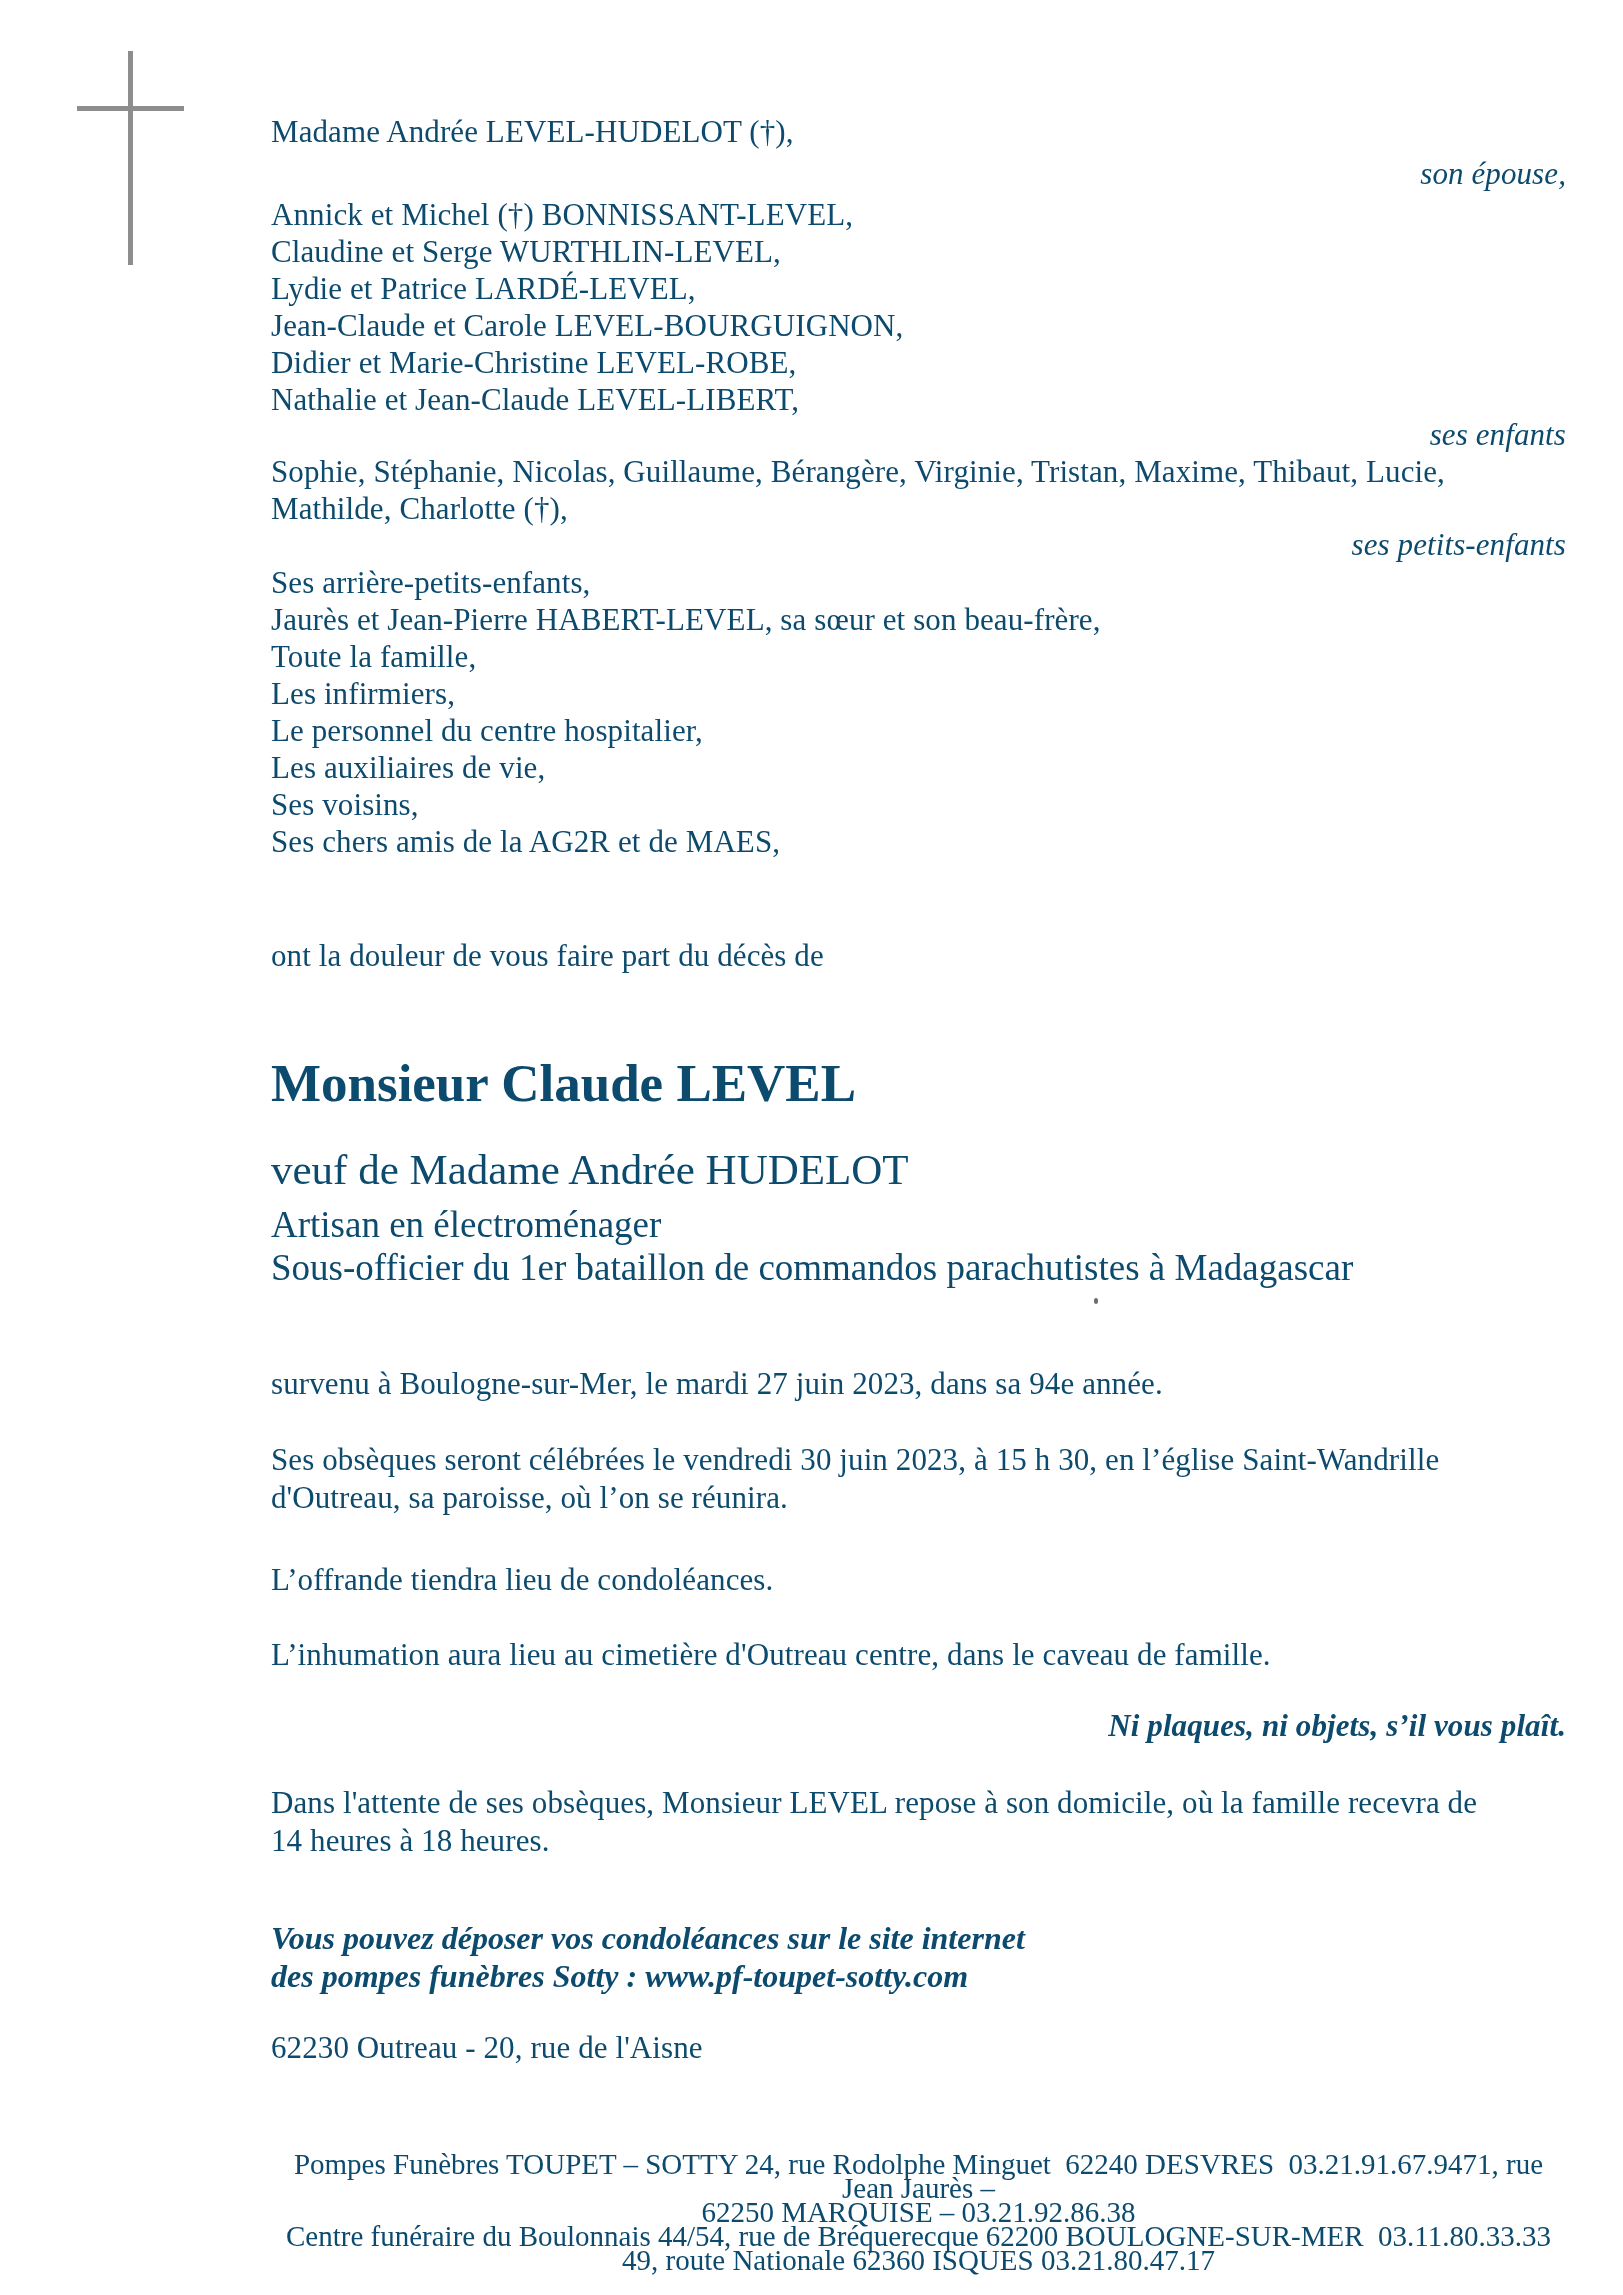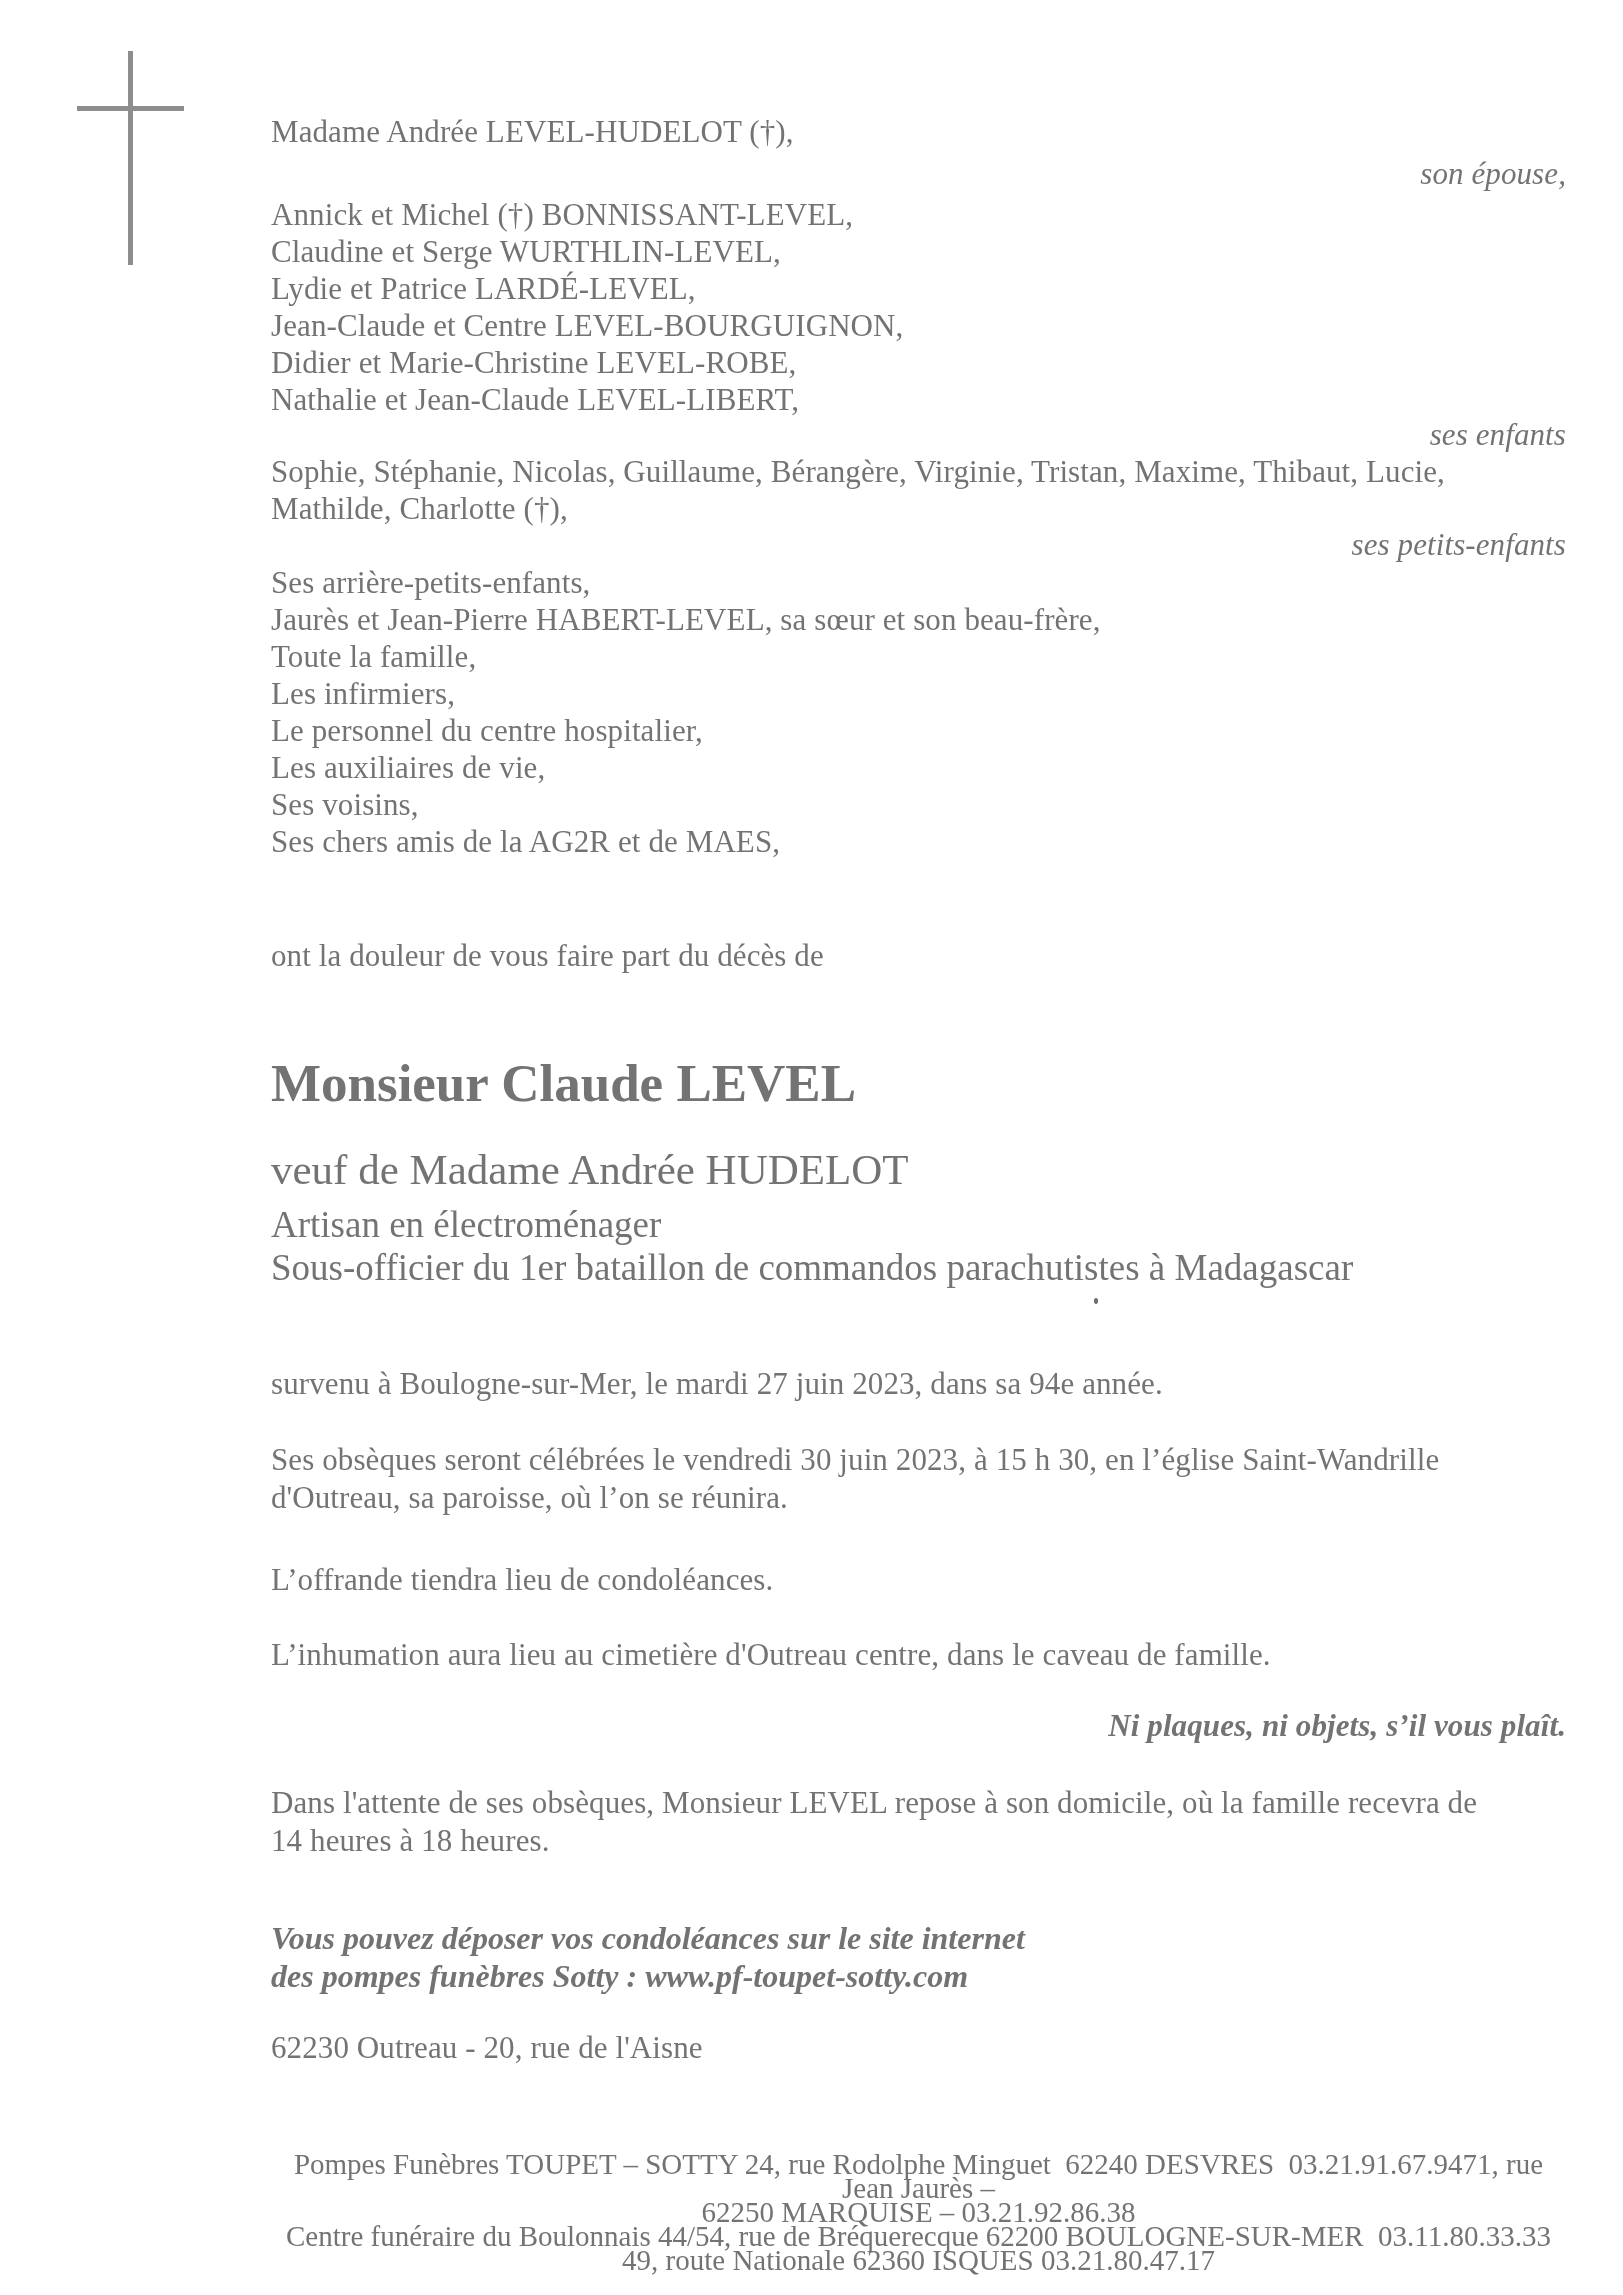--- a/index.html
+++ b/index.html
@@ -5,21 +5,21 @@
     html, body { margin: 0; padding: 0; }
     body { background: #e8e8e8; }
     .page {
       position: relative;
       width: 1624px;
       height: 2295px;
       margin: 0 auto;
       background: #ffffff;
       overflow: hidden;
       font-family: "Liberation Serif", "DejaVu Serif", serif;
-      color: #737373;
+      color: #0c4a6e;
     }
     
     .cross-v {
       position: absolute;
       left: 128px; top: 51px;
       width: 4.8px; height: 214px;
       background: #8d8d8d;
     }
     .cross-h {
       position: absolute;
@@ -94,21 +94,21 @@
     </div>
 
     <div class="para right" style="top:155px">
       <div class="line italic">son épouse,</div>
     </div>
 
     <div class="para" style="top:196px">
       <div class="line">Annick et Michel (†) BONNISSANT-LEVEL,</div>
       <div class="line">Claudine et Serge WURTHLIN-LEVEL,</div>
       <div class="line">Lydie et Patrice LARDÉ-LEVEL,</div>
-      <div class="line">Jean-Claude et Centre LEVEL-BOURGUIGNON,</div>
+      <div class="line">Jean-Claude et Carole LEVEL-BOURGUIGNON,</div>
       <div class="line">Didier et Marie-Christine LEVEL-ROBE,</div>
       <div class="line">Nathalie et Jean-Claude LEVEL-LIBERT,</div>
     </div>
 
     <div class="para right" style="top:416px">
       <div class="line italic">ses enfants</div>
     </div>
 
     <div class="para" style="top:453px">
       <div class="line">Sophie, Stéphanie, Nicolas, Guillaume, Bérangère, Virginie, Tristan, Maxime, Thibaut, Lucie,</div>

